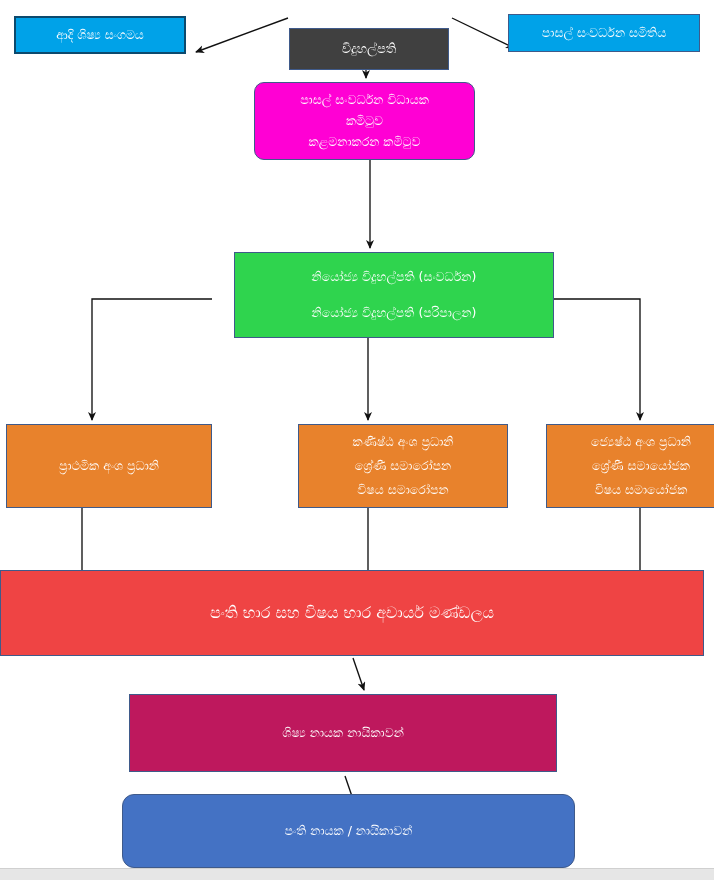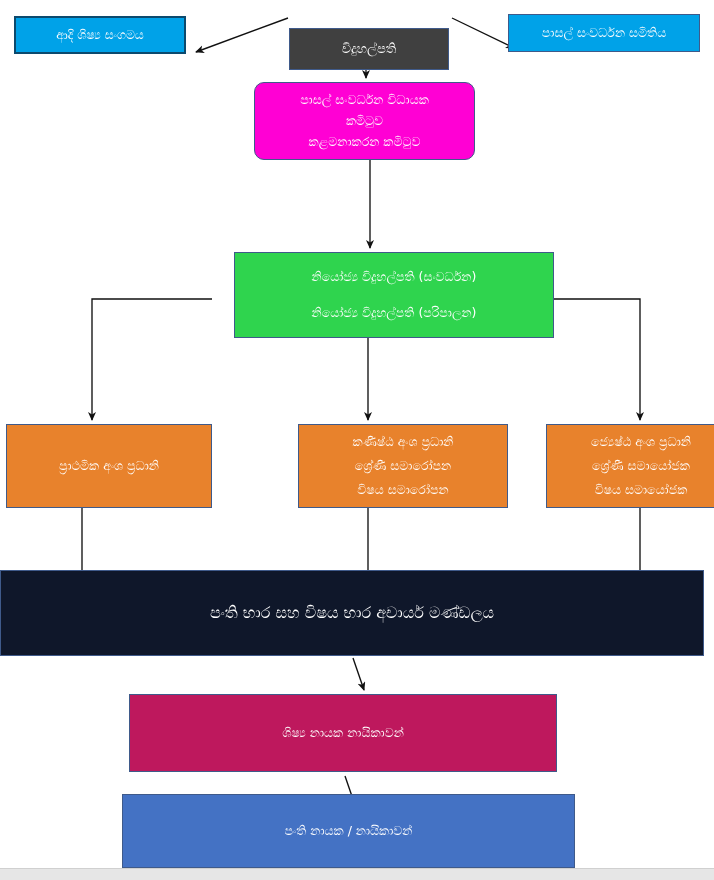--- a/index.html
+++ b/index.html
@@ -108,34 +108,35 @@
   .n-senior {
     left: 546px; top: 424px; width: 190px; height: 84px;
     background: #e8822c;
     font-size: 12.5px;
     justify-content: space-around;
     padding: 5px 0;
   }
 
   .n-staff {
     left: 0px;   top: 570px; width: 704px; height: 86px;
-    background: #0f172a;
+    background: #ef4444;
     font-size: 16px;
   }
 
   .n-prefects {
     left: 129px; top: 694px; width: 428px; height: 78px;
     background: #be185d;
     font-size: 12.5px;
   }
 
   .n-classleaders {
     left: 122px; top: 794px; width: 453px; height: 74px;
     background: #4472c4;
     font-size: 12.5px;
+    border-radius: 12px;
   }
 
   
   #bottom-strip {
     position: absolute;
     left: 0;
     top: 868px;
     width: 714px;
     height: 12px;
     background: #e6e6e6;

